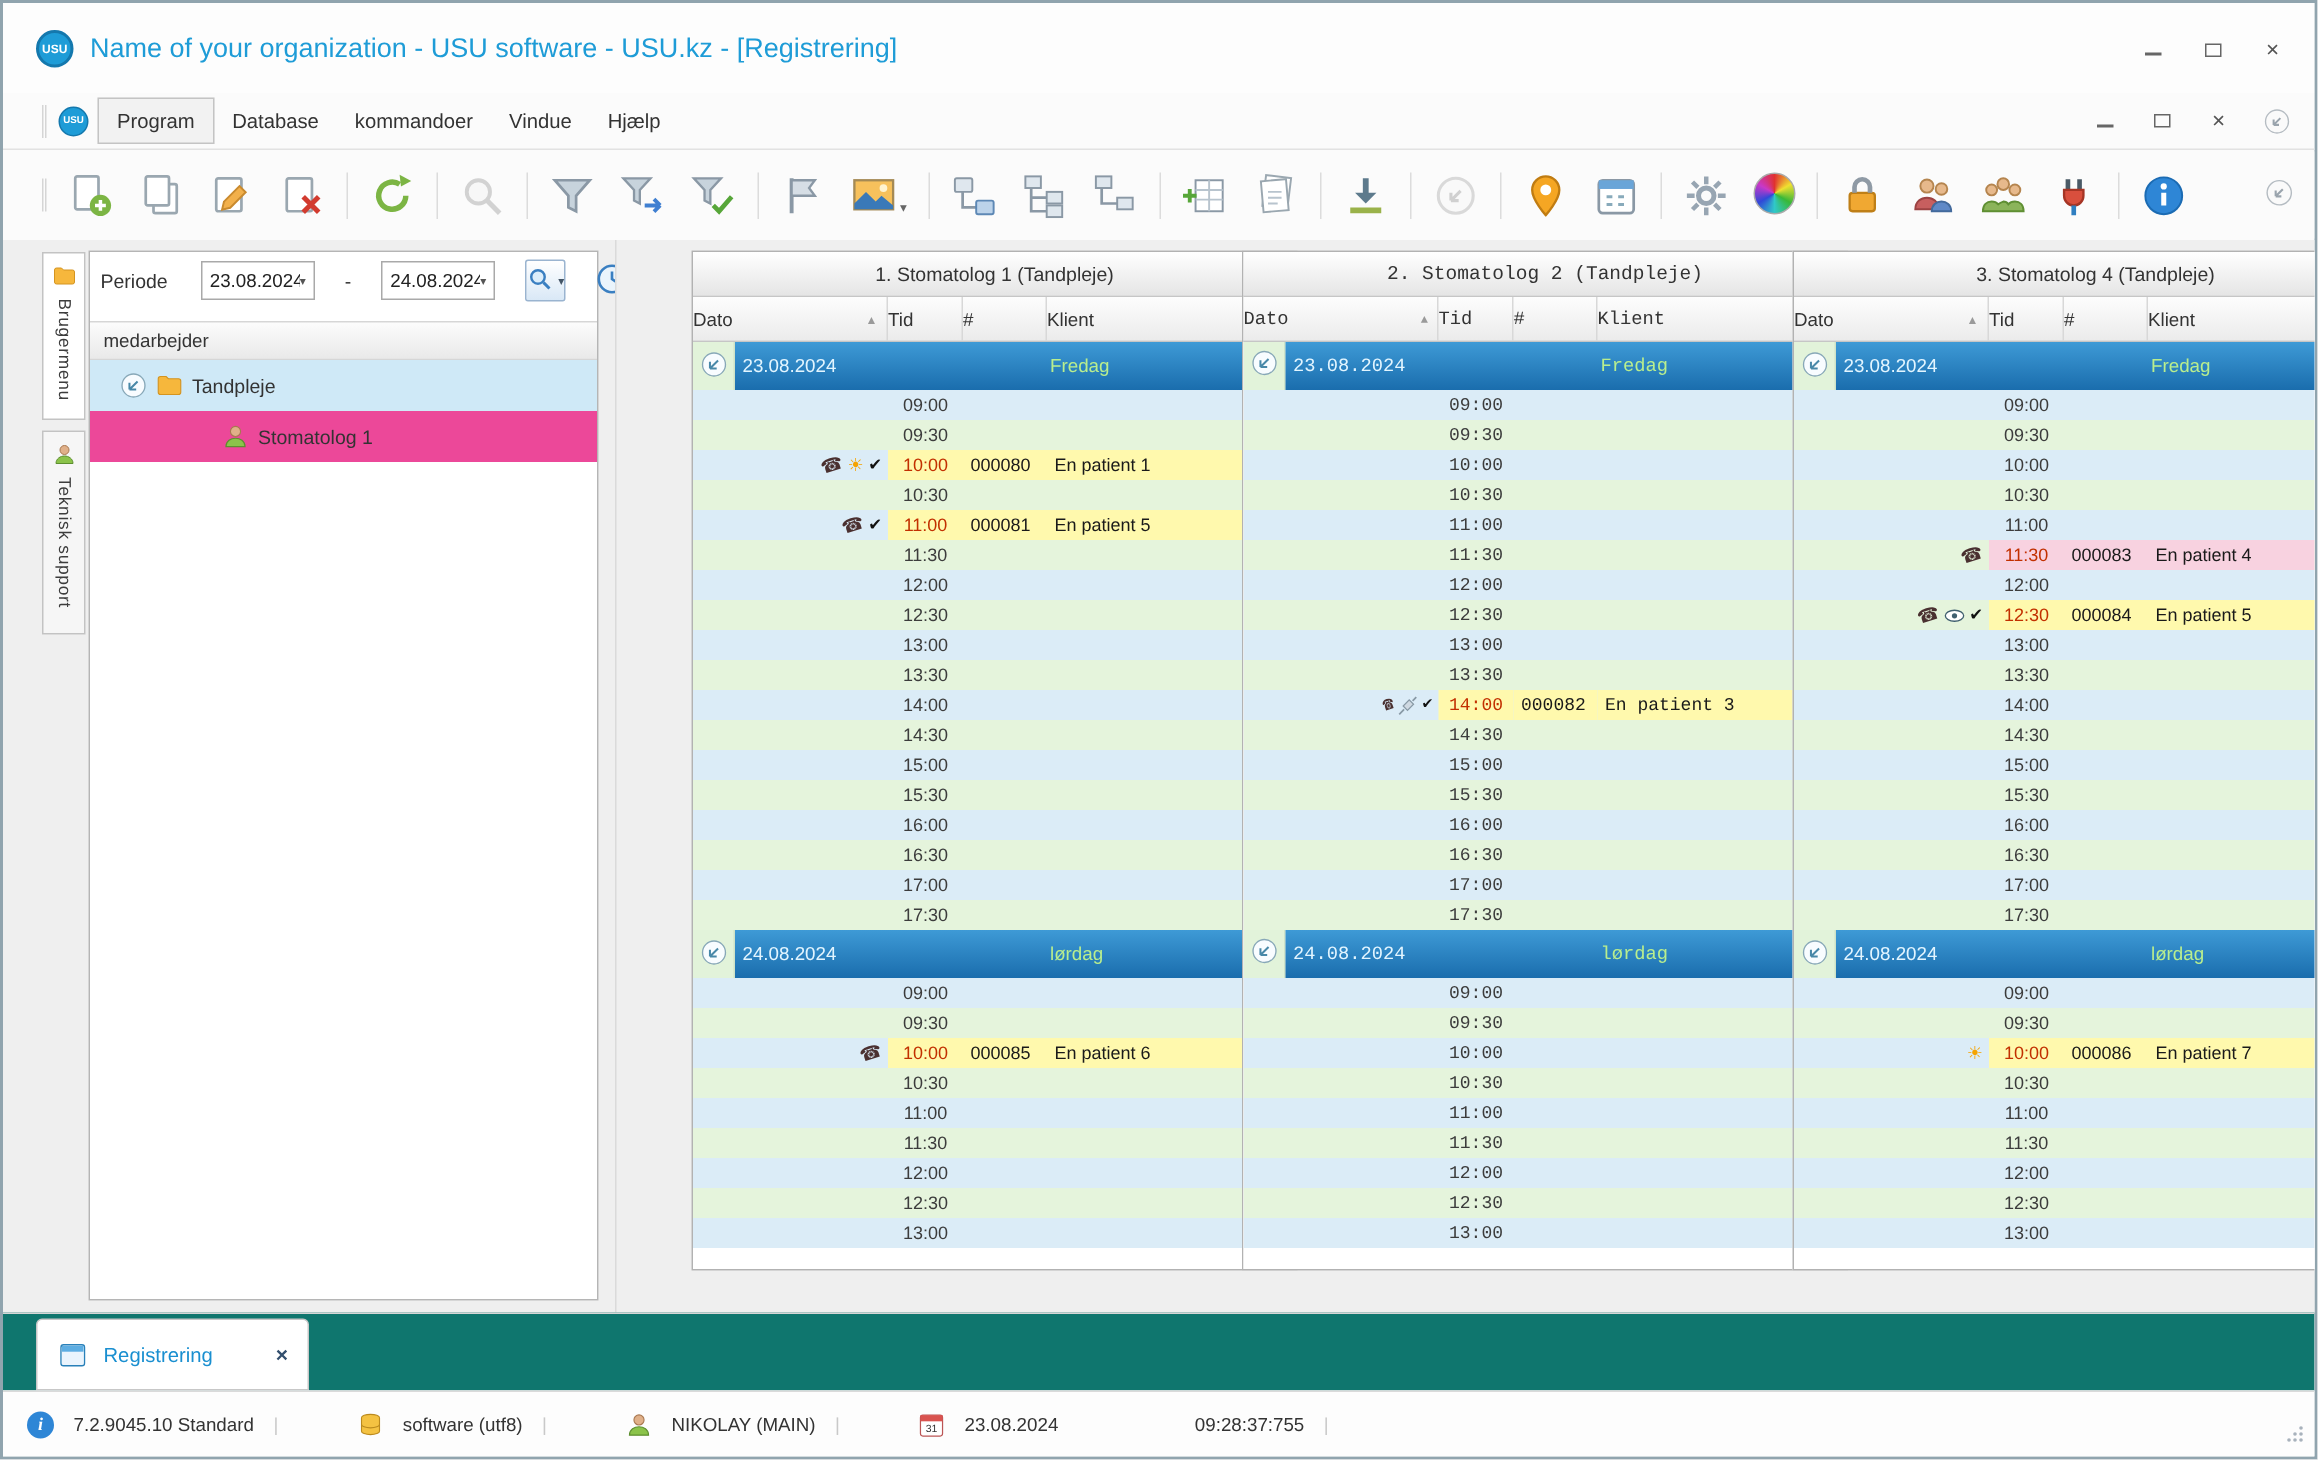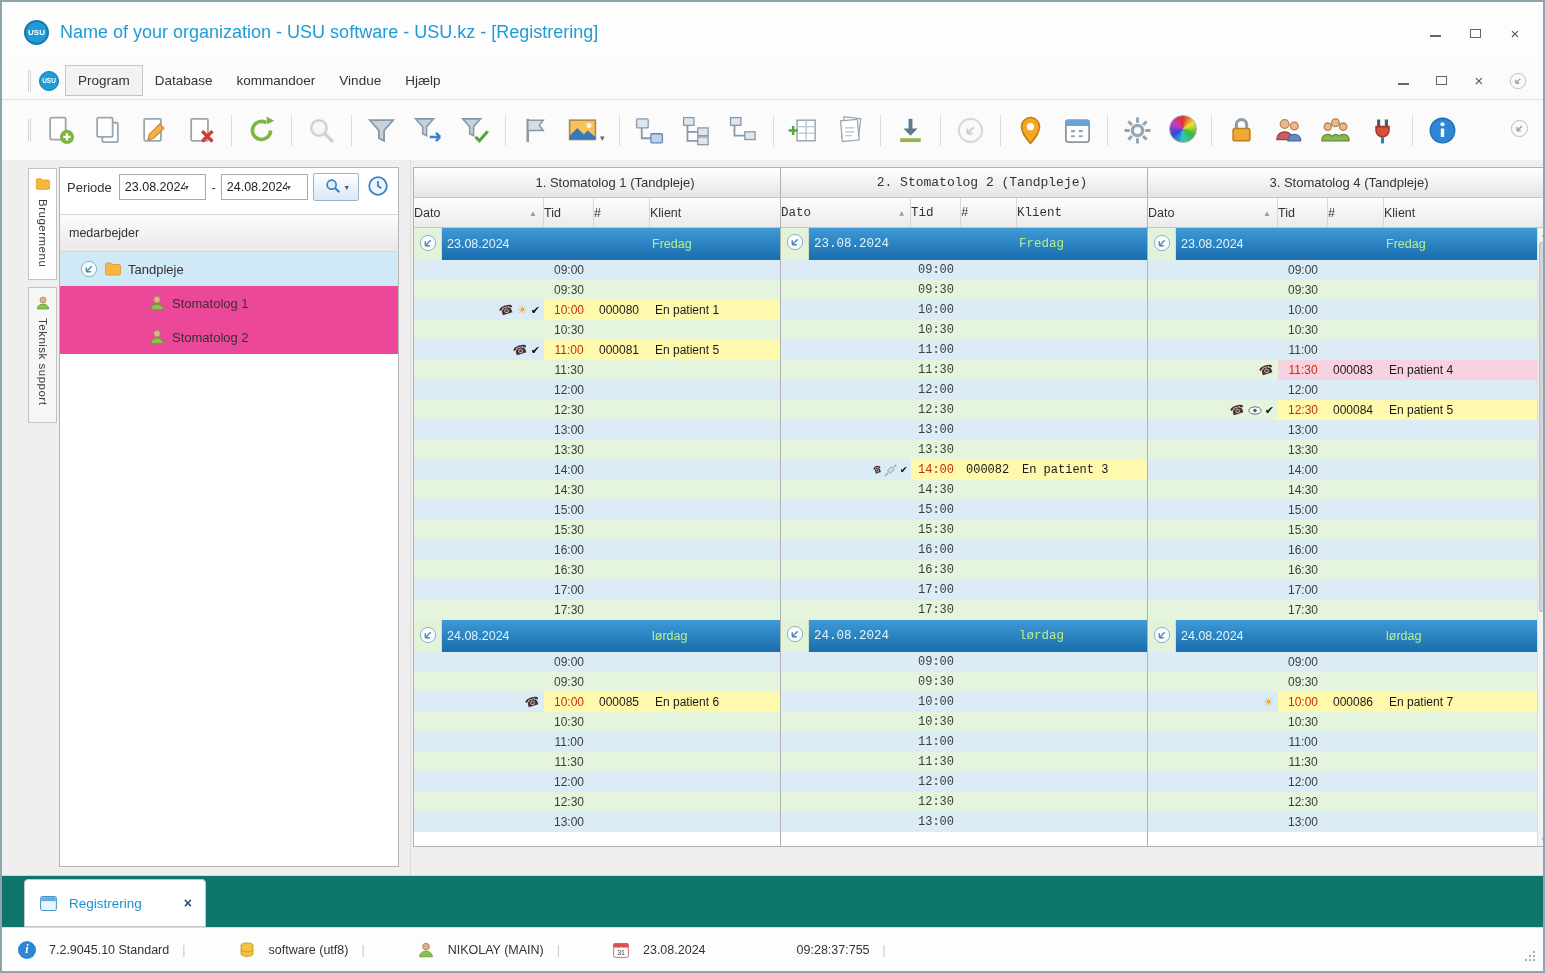--- a/index.html
+++ b/index.html
@@ -53,44 +53,44 @@
   .side-tab.inactive{background:#f6f6f6;}
   .side-tab .icn16 svg{width:16px;height:16px;display:block;}
   .vtext{writing-mode:vertical-rl;font-size:11.5px;color:#3c3c3c;margin-top:7px;letter-spacing:.5px;}
 
   
   .left-panel{position:absolute;left:57px;top:7px;width:340px;height:700px;background:#fff;border:1px solid #b5b5b5;}
   .lp-header{height:34px;display:flex;align-items:center;padding:0 9px;}
   .lp-header .icn18 svg{width:18px;height:18px;display:block;}
   .lp-title{color:#a59a85;font-weight:bold;font-size:13px;margin-left:8px;flex:1;}
   .pin-btn svg{width:15px;height:15px;display:block;}
-  .periode-row{height:38px;display:flex;align-items:center;padding:0 7px;gap:5px;}
+  .periode-row{height:38px;display:flex;align-items:center;padding:0 7px;gap:20px;}
   .p-label{font-size:13px;margin-right:2px;}
   .combo{width:88px;height:26px;border:1px solid #a9a9a9;background:#fff;display:flex;align-items:center;padding:0 5px;}
   .combo .val{flex:1;max-width:60px;overflow:hidden;white-space:nowrap;font-size:12.5px;color:#222;}
   .combo .caret{font-size:8px;color:#555;}
   .dash{color:#333;}
   .search-btn{width:46px;height:28px;border:1px solid #9ab4d0;background:linear-gradient(#ffffff,#d9e8f6);
     display:flex;align-items:center;justify-content:center;gap:3px;border-radius:2px;}
   .search-btn svg{width:18px;height:18px;}
   .search-btn .caret{font-size:8px;color:#456;}
   .clock-btn{width:27px;height:27px;display:flex;align-items:center;justify-content:center;}
   .clock-btn svg{width:22px;height:22px;}
-  .list-header{height:38px;margin-top:8px;background:linear-gradient(#fcfcfc,#e9e9e9);
+  .list-header{height:26px;margin-top:8px;background:linear-gradient(#fcfcfc,#e9e9e9);
     border-top:1px solid #d6d6d6;border-bottom:1px solid #d6d6d6;display:flex;align-items:center;
     padding:0 9px;font-size:12.5px;color:#333;}
   .tree-row{height:34px;display:flex;align-items:center;gap:6px;font-size:13px;}
   .tree-root{background:#cfe9f7;padding-left:20px;}
   .tree-item{background:#ec4899;padding-left:88px;}
   .tree-row .icn18 svg{width:18px;height:18px;display:block;}
   .circle-arrow svg{width:18px;height:18px;display:block;}
 
   
   .main{position:absolute;left:408px;top:0;right:0;bottom:0;background:#efefef;border-left:1px solid #dadada;}
-  .panel{position:absolute;top:7px;width:404px;height:680px;background:#fff;border:1px solid #b2b2b2;}
+  .panel{position:absolute;top:7px;width:404px;height:680px;background:#fff;border:1px solid #b2b2b2;margin-left:48px;}
   .panel-title{height:30px;background:linear-gradient(#ffffff,#e5e5e5);border-bottom:1px solid #c6c6c6;
     display:flex;align-items:center;justify-content:center;font-size:13px;color:#333;}
   .panel-cols{height:30px;display:flex;border-bottom:1px solid #c6c6c6;background:linear-gradient(#fdfdfd,#ebebeb);}
   .ph{display:flex;align-items:center;font-size:12.5px;color:#333;
     border-right:1px solid #d8d8d8;position:relative;}
   .ph-0{width:130px;}.ph-1{width:50px;}.ph-2{width:56px;}.ph-3{flex:1;border-right:none;}
   .sort{font-size:8px;color:#9a9a9a;position:absolute;right:6px;top:11px;}
   .panel-body{position:absolute;top:60px;left:0;right:13px;bottom:0;overflow:hidden;background:#fff;}
   .panel-scroll{position:absolute;top:60px;right:0;bottom:0;width:13px;background:#f3f3f3;border-left:1px solid #ddd;}
   .sb-btn{position:absolute;left:0;right:0;height:13px;font-size:7px;color:#888;text-align:center;line-height:13px;}
@@ -515,29 +515,20 @@
         <span>Tandpleje</span>
       </div>
       <div class="tree-row tree-item">
         <span class="icn18">
           <svg viewBox="0 0 24 24">
               <circle cx="12" cy="7.5" r="4.5" fill="#e0b089" stroke="#a87850"></circle>
               <path d="M3.5 21c0-5 4.5-7.5 8.5-7.5s8.5 2.5 8.5 7.5z" fill="#8bc34a" stroke="#5d8f2f"></path>
             </svg>
         </span>
         <span>Stomatolog 1</span>
-      </div>
-      <div class="tree-row tree-item">
-        <span class="icn18">
-          <svg viewBox="0 0 24 24">
-              <circle cx="12" cy="7.5" r="4.5" fill="#e0b089" stroke="#a87850"></circle>
-              <path d="M3.5 21c0-5 4.5-7.5 8.5-7.5s8.5 2.5 8.5 7.5z" fill="#8bc34a" stroke="#5d8f2f"></path>
-            </svg>
-        </span>
-        <span>Stomatolog 2</span>
       </div>
     </div>
 
     <div class="main" id="schedule-area">
         <div class="panel" style="left:2px;">
           <div class="panel-title">1. Stomatolog 1 (Tandpleje)</div>
           <div class="panel-cols">
             <div class="ph ph-0">
               <span>Dato</span>
               <span class="sort">▲</span>

